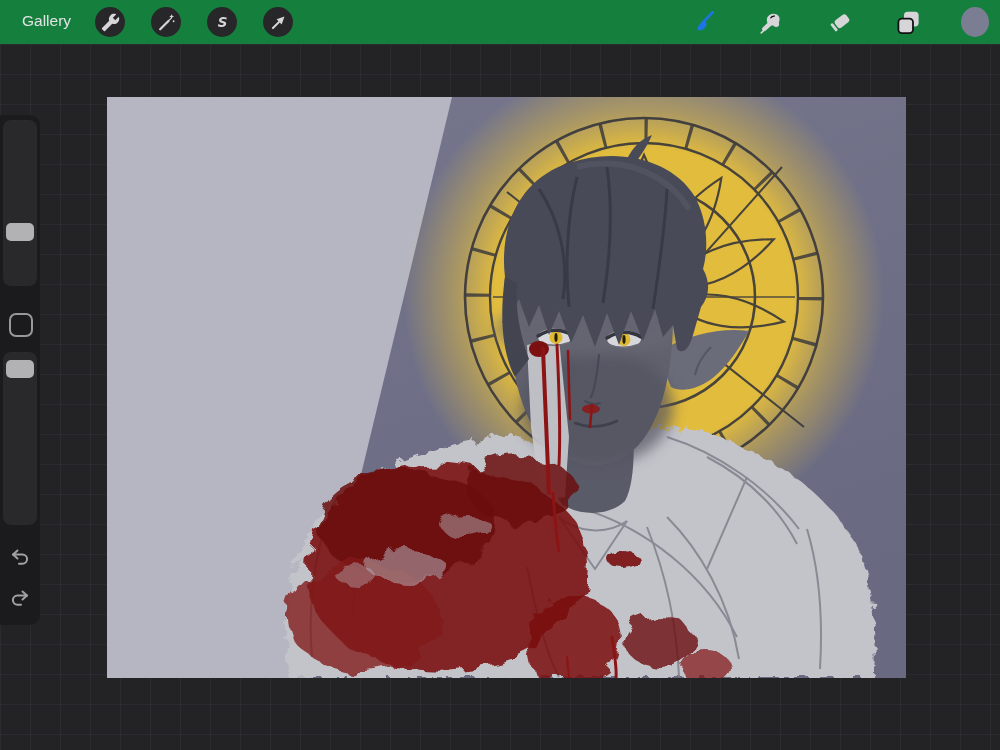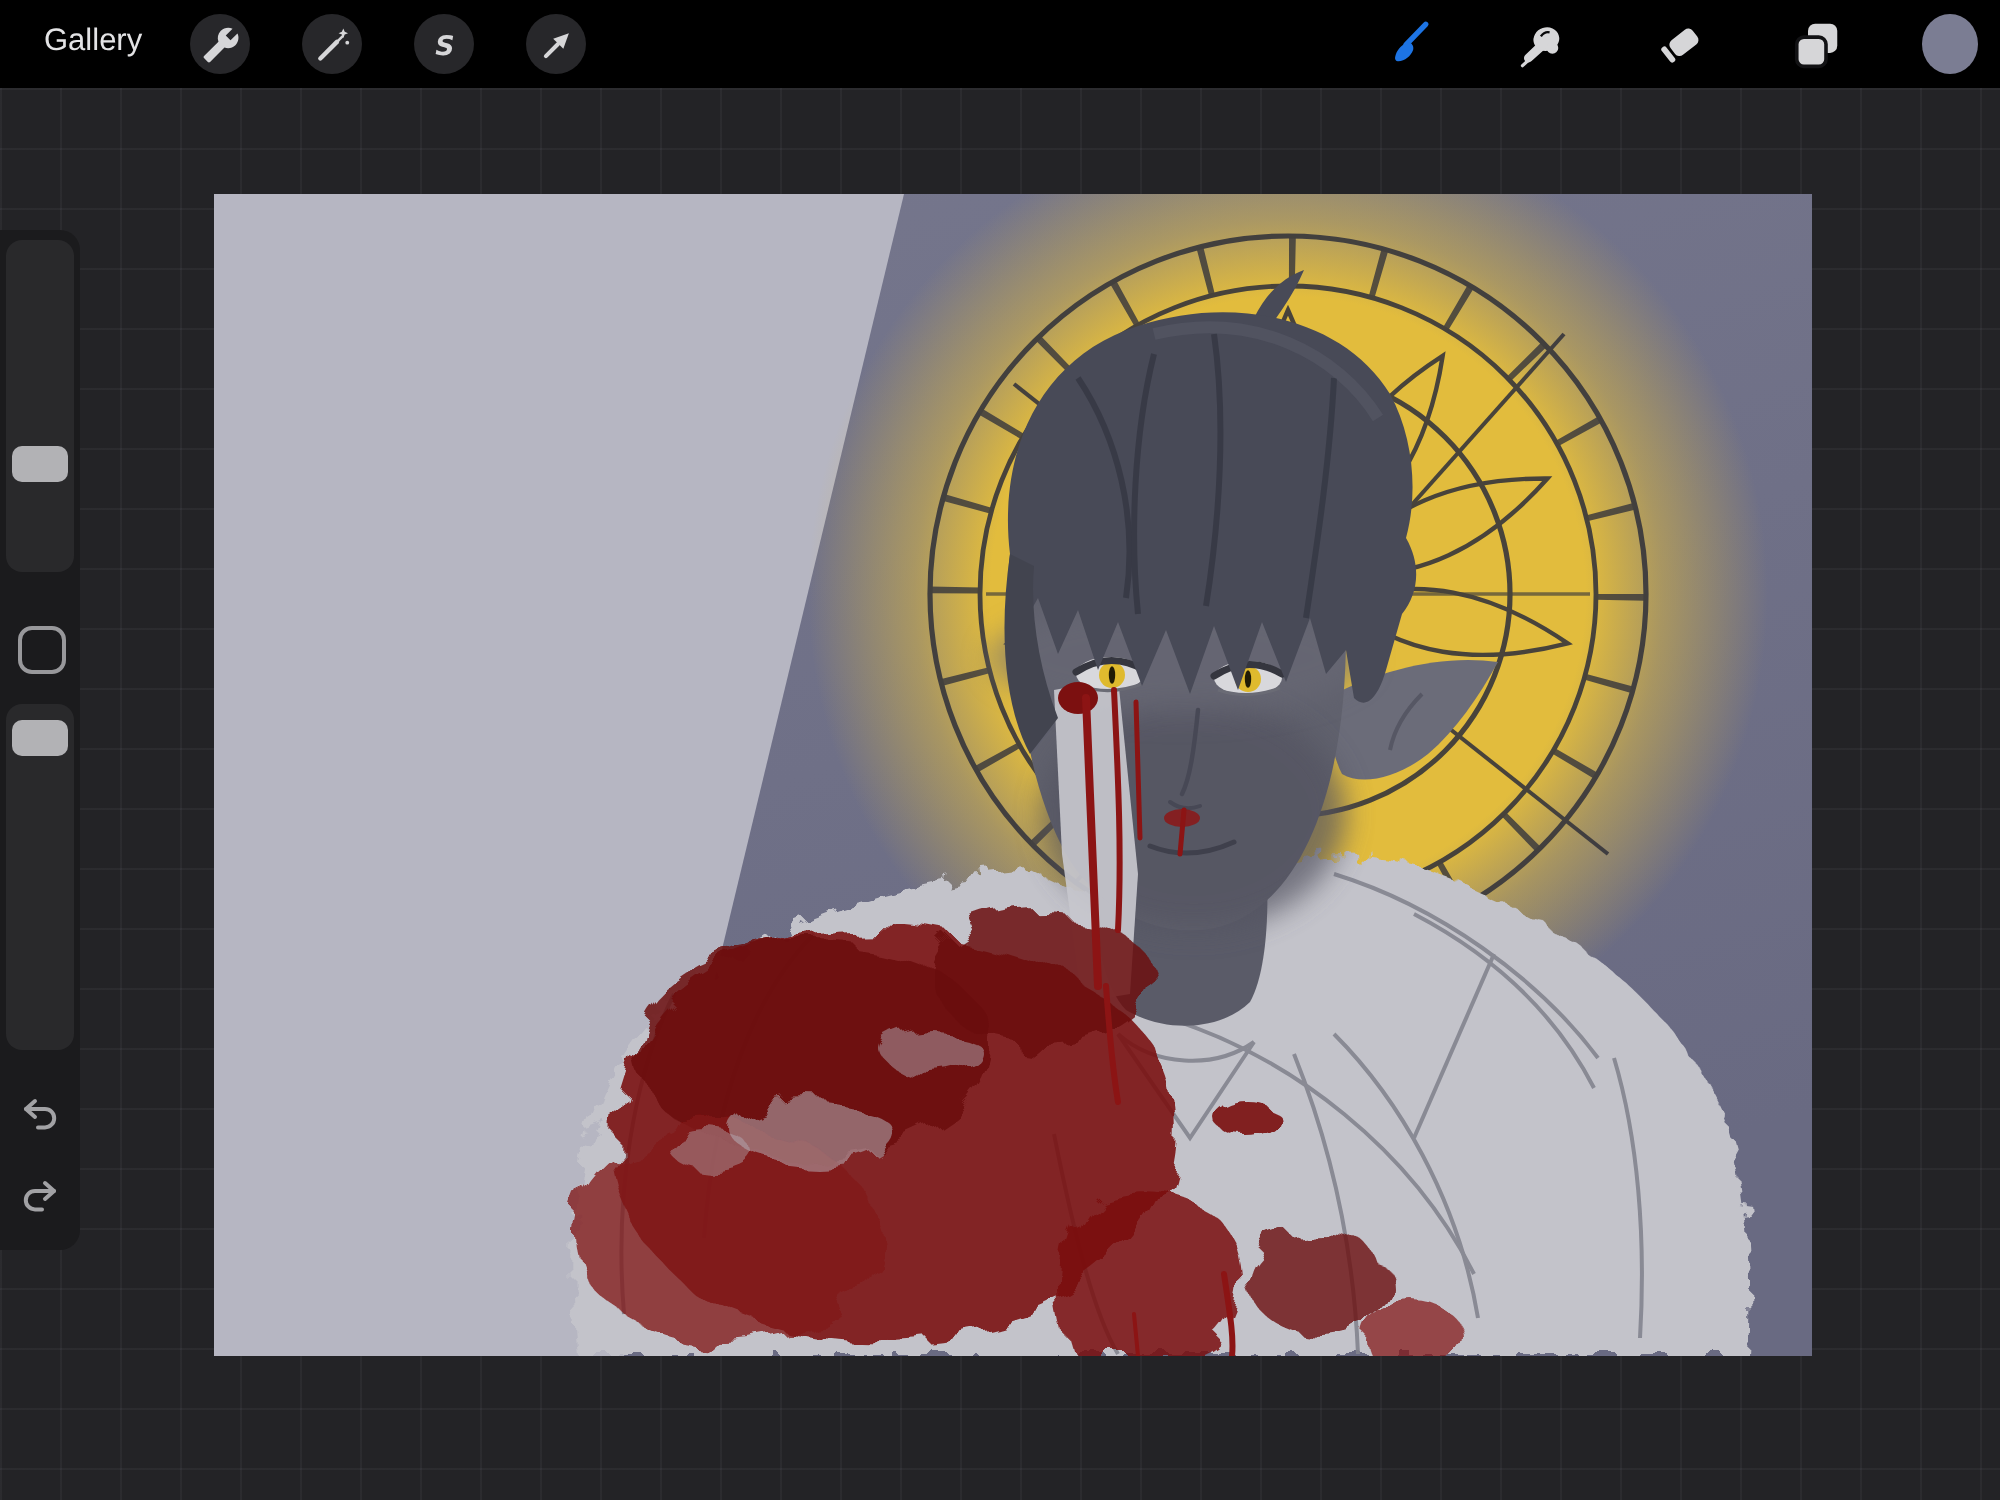--- a/index.html
+++ b/index.html
@@ -1,21 +1,21 @@
 <!DOCTYPE html>
 <html><head>
 <meta charset="utf-8">
 <style>
   html,body{margin:0;padding:0;width:1000px;height:750px;overflow:hidden;
     font-family:"Liberation Sans",sans-serif;background:#232326;}
   .workspace{position:absolute;left:0;top:44px;right:0;bottom:0;background-color:#232326;
     background-image:linear-gradient(rgba(150,150,170,0.07) 1px,transparent 1px),
                      linear-gradient(90deg,rgba(150,150,170,0.07) 1px,transparent 1px);
     background-size:30px 30px;}
-  .topbar{position:absolute;left:0;top:0;width:1000px;height:44px;background:#000000;z-index:30;}
+  .topbar{position:absolute;left:0;top:0;width:1000px;height:44px;background:#15803d;z-index:30;}
   .gallery{position:absolute;left:22px;top:12px;color:#e3e3e5;font-size:15.5px;cursor:default;}
   .tool-btn{position:absolute;top:7px;width:30px;height:30px;border-radius:50%;
     background:#27272a;display:flex;align-items:center;justify-content:center;}
   .flat-btn{position:absolute;top:8px;width:28px;height:28px;display:flex;align-items:center;justify-content:center;}
   .color-dot{width:30px;height:30px;border-radius:50%;background:#7b7d93;}
   .canvas-wrap{position:absolute;left:107px;top:97px;width:799px;height:581px;z-index:5;}
   .sidebar{position:absolute;left:0;top:115px;width:40px;height:510px;background:#1b1b1d;
     border-radius:0 10px 10px 0;z-index:20;}
   .track{position:absolute;left:3px;width:34px;background:#29292b;border-radius:8px;}
   .track1{top:5px;height:166px;}

